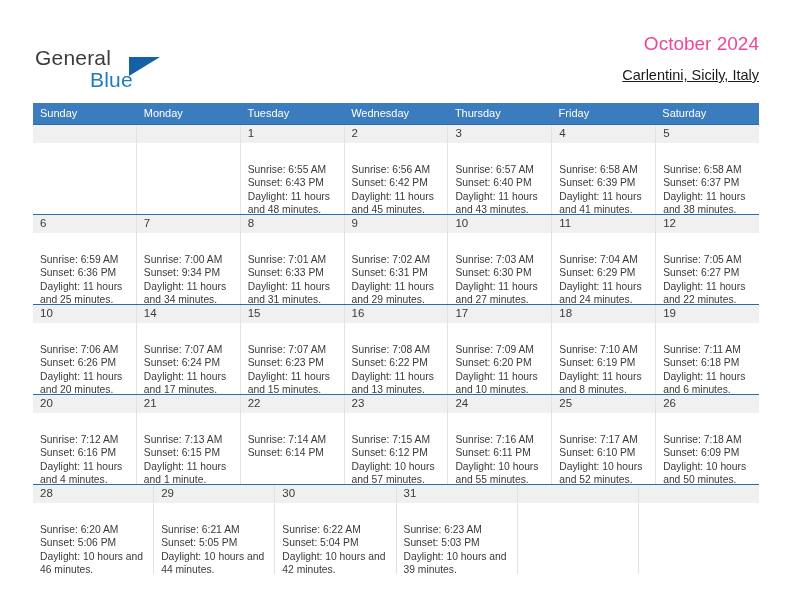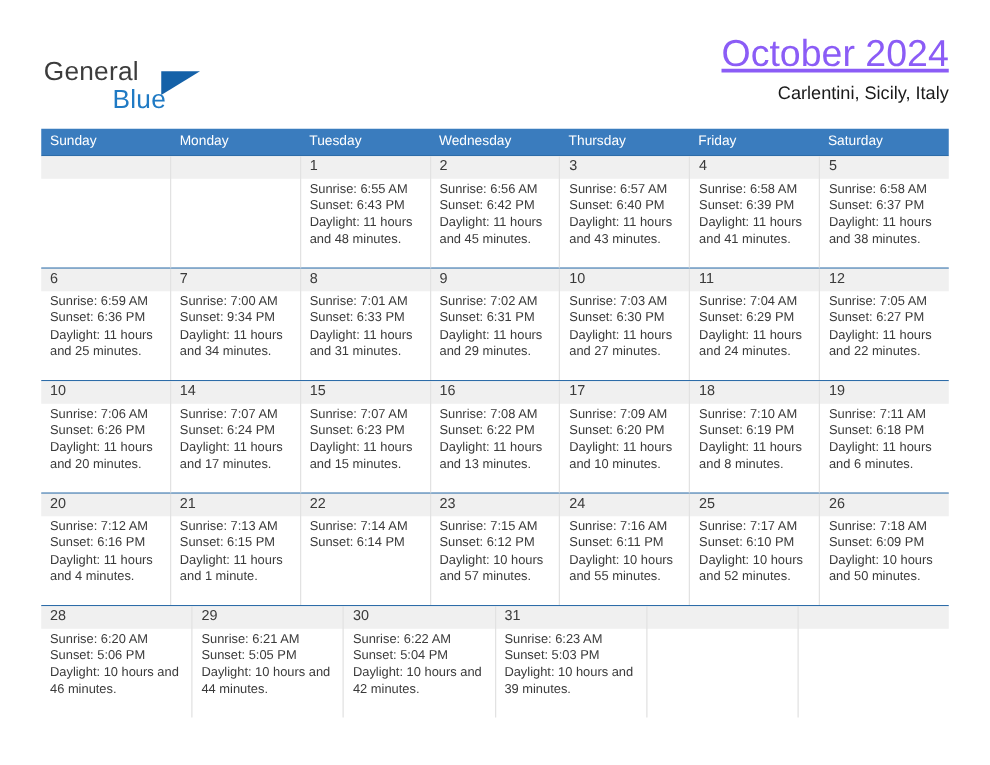--- a/index.html
+++ b/index.html
@@ -64,32 +64,32 @@
     border-bottom: 19px solid transparent;
   }
 
   .title-wrap {
     position: absolute;
     right: 0;
     top: 0;
     text-align: right;
   }
   .cal-title {
-    font-size: 30px;
-    color: #8b5cf6;
+    font-size: 19px;
+    color: #ec4899;
     line-height: 32px;
     white-space: nowrap;
-    text-decoration: underline;
   }
   .cal-sub {
     font-size: 14.5px;
     color: #1a1a1a;
     line-height: 20px;
     margin-top: 5px;
     white-space: nowrap;
+    text-decoration: underline;
   }
 
   
   .calendar {
     position: absolute;
     left: 33px;
     top: 103px;
     width: 726px;
   }
   .dow-row {
@@ -135,21 +135,21 @@
   .day:last-child { border-right: none; }
   .day.empty .daynum { visibility: hidden; }
 
   .daynum {
     height: 18px;
     line-height: 17px;
     font-size: 11.5px;
     color: #3a3a3a;
   }
   .info {
-    margin-top: 2px;
+    margin-top: 20px;
     font-size: 10.3px;
     line-height: 13.4px;
     color: #3a3a3a;
   }
   .info div { white-space: nowrap; }
   .info .daylight { white-space: normal; }
 </style>
 </head>
 <body>
 

